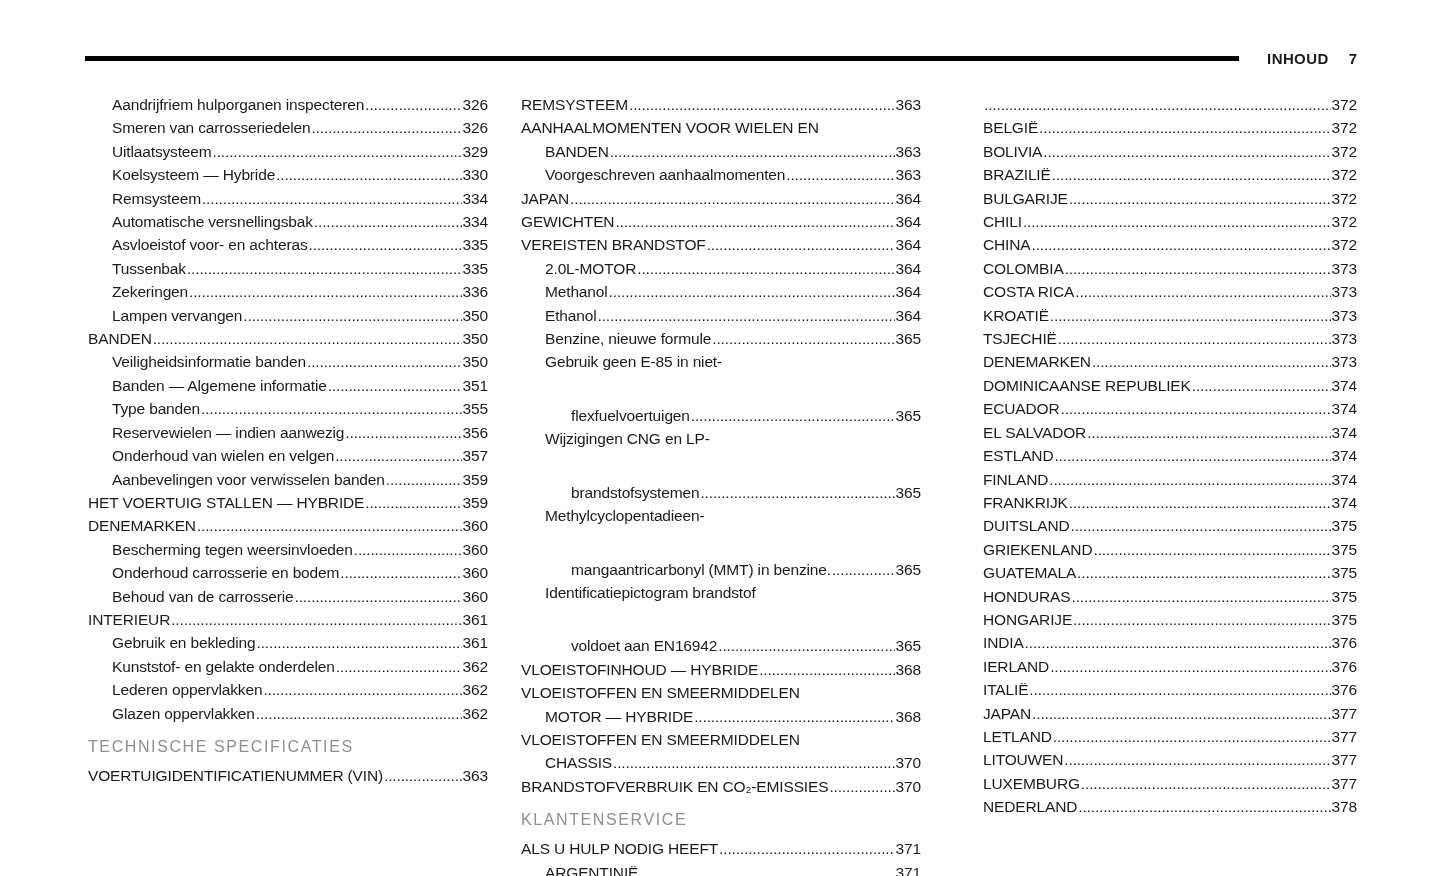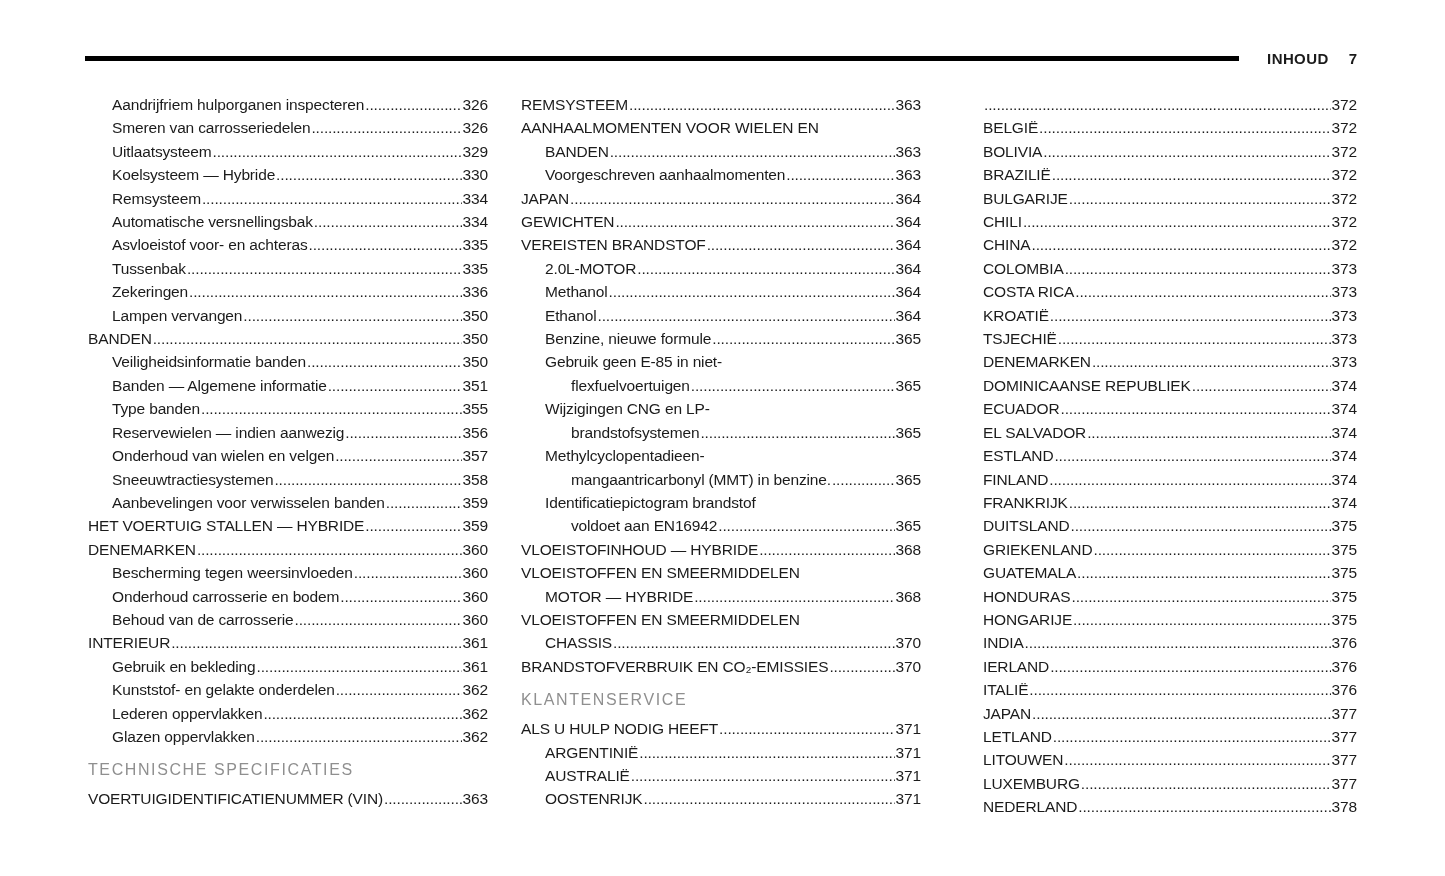--- a/index.html
+++ b/index.html
@@ -49,21 +49,21 @@
   .toc-column.col-3 { width: 374px; }
   .toc-entry {
     display: flex;
     align-items: baseline;
     font-size: 15.5px;
     line-height: 23.4px;
     letter-spacing: -0.15px;
     white-space: nowrap;
   }
   .toc-entry.indent-1 { padding-left: 24px; }
-  .toc-entry.indent-2 { padding-left: 50px; }
+  .toc-entry.indent-2 { padding-left: 50px; margin-top: 30px; }
   .toc-label { white-space: nowrap; }
   .toc-dots {
     flex: 1 1 auto;
     overflow: hidden;
     white-space: nowrap;
     min-width: 0;
     margin: 0 1px;
   }
   .toc-dots::after {
     content: "..........................................................................................................";
@@ -163,25 +163,20 @@
           <span class="toc-label">Reservewielen — indien aanwezig</span>
           <span class="toc-dots"></span>
           <span class="toc-page">356</span>
         </div>
         <div class="toc-entry indent-1">
           <span class="toc-label">Onderhoud van wielen en velgen</span>
           <span class="toc-dots"></span>
           <span class="toc-page">357</span>
         </div>
         <div class="toc-entry indent-1">
-          <span class="toc-label">Sneeuwtractiesystemen</span>
-          <span class="toc-dots"></span>
-          <span class="toc-page">358</span>
-        </div>
-        <div class="toc-entry indent-1">
           <span class="toc-label">Aanbevelingen voor verwisselen banden</span>
           <span class="toc-dots"></span>
           <span class="toc-page">359</span>
         </div>
         <div class="toc-entry indent-0">
           <span class="toc-label">HET VOERTUIG STALLEN — HYBRIDE</span>
           <span class="toc-dots"></span>
           <span class="toc-page">359</span>
         </div>
         <div class="toc-entry indent-0">

